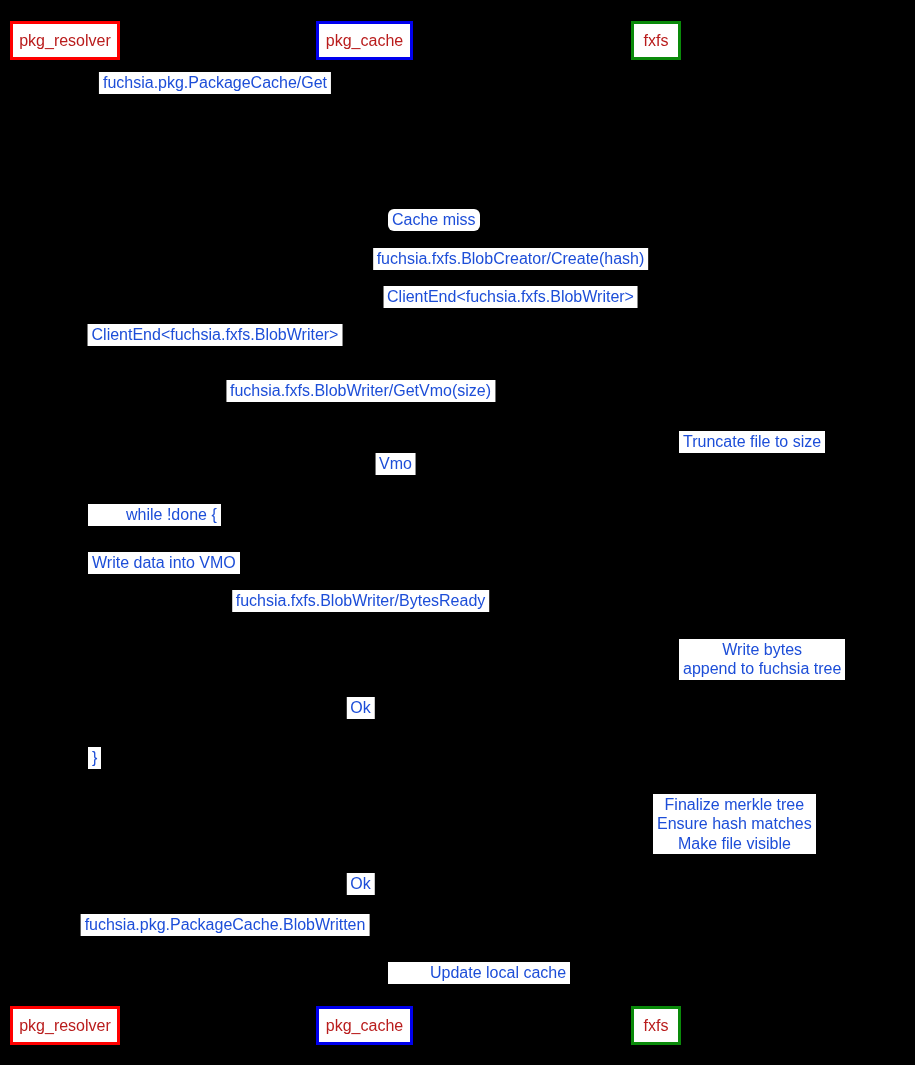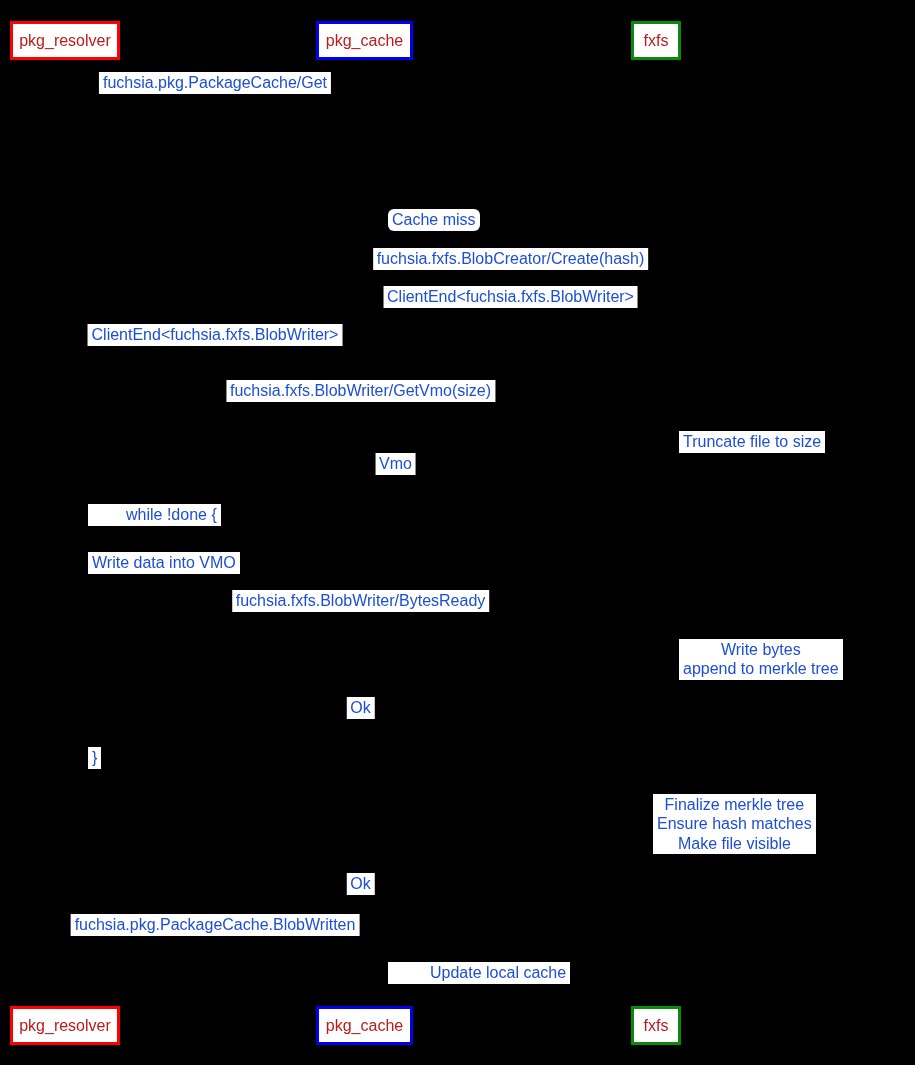--- a/index.html
+++ b/index.html
@@ -60,22 +60,22 @@
     <div class="evt-label message" style="top: 248.25px; left: 510.5px;">fuchsia.fxfs.BlobCreator/Create(hash)</div>
     <div class="evt-label message" style="top: 286.25px; left: 510.5px;">ClientEnd&lt;fuchsia.fxfs.BlobWriter&gt;</div>
     <div class="evt-label message" style="top: 324.25px; left: 215px;">ClientEnd&lt;fuchsia.fxfs.BlobWriter&gt;</div>
     <div class="evt-label message" style="top: 360px; left: 360.5px; margin-top: 20px;">fuchsia.fxfs.BlobWriter/GetVmo(size)</div>
     <div class="evt-label note" style="top: 431px; left: 679px;">Truncate file to size</div>
     <div class="evt-label message" style="top: 453.25px; left: 360.5px; margin-left: 35px;">Vmo</div>
     <div class="evt-label note" style="top: 504.25px; left: 88px; padding-left: 38px;">while !done {</div>
     <div class="evt-label note" style="top: 552.25px; left: 88px; text-align: right;">Write data into VMO</div>
     <div class="evt-label message" style="top: 590.25px; left: 360.5px;">fuchsia.fxfs.BlobWriter/BytesReady</div>
     <div class="evt-label note" style="top: 638.5px; left: 679px;">Write bytes
-append to merkle tree</div>
+append to fuchsia tree</div>
     <div class="evt-label message" style="top: 697.25px; left: 360.5px;">Ok</div>
     <div class="evt-label note" style="top: 747.25px; left: 88px;">}</div>
     <div class="evt-label note" style="top: 793.75px; left: 653px;">Finalize merkle tree
 Ensure hash matches
 Make file visible</div>
     <div class="evt-label message" style="top: 873.25px; left: 360.5px;">Ok</div>
-    <div class="evt-label message" style="top: 914.25px; left: 215px;">fuchsia.pkg.PackageCache.BlobWritten</div>
+    <div class="evt-label message" style="top: 914.25px; left: 225px;">fuchsia.pkg.PackageCache.BlobWritten</div>
     <div class="evt-label note" style="top: 962.25px; left: 388px; padding-left: 42px;">Update local cache</div>
   </div>
 
 </body></html>

